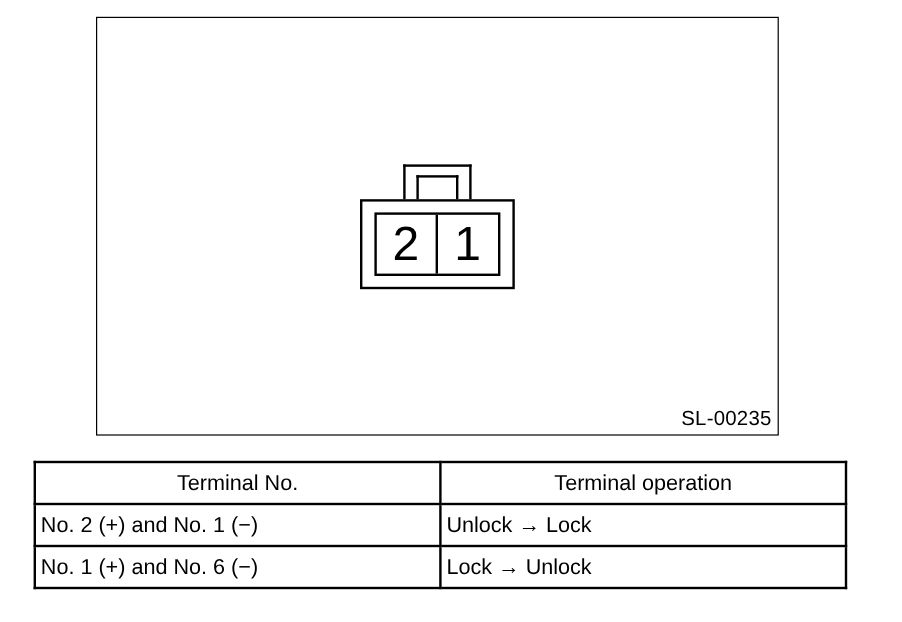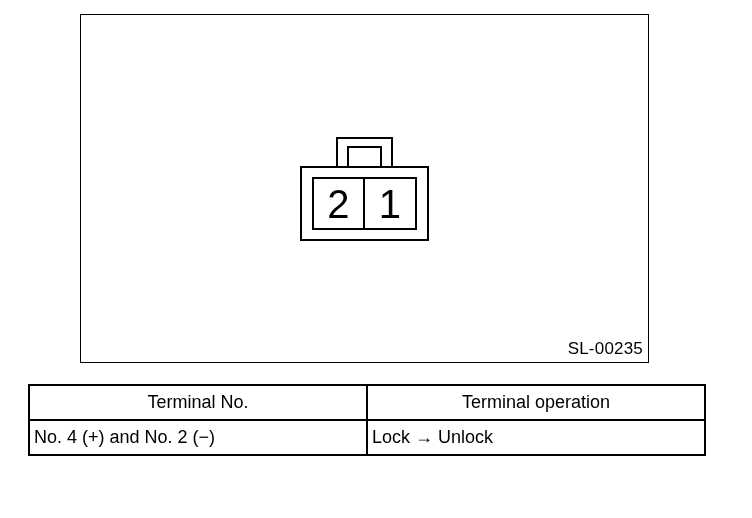--- a/index.html
+++ b/index.html
@@ -111,19 +111,23 @@
 
   <table class="op-table">
     <thead>
       <tr>
         <th>Terminal No.</th>
         <th>Terminal operation</th>
       </tr>
     </thead>
     <tbody>
       <tr>
-        <td>No. 4 (+) and No. 2 (−)</td>
+        <td>No. 2 (+) and No. 1 (−)</td>
+        <td>Unlock → Lock</td>
+      </tr>
+      <tr>
+        <td>No. 1 (+) and No. 6 (−)</td>
         <td>Lock → Unlock</td>
       </tr>
     </tbody>
   </table>
 
 </div>
 
 </body></html>

